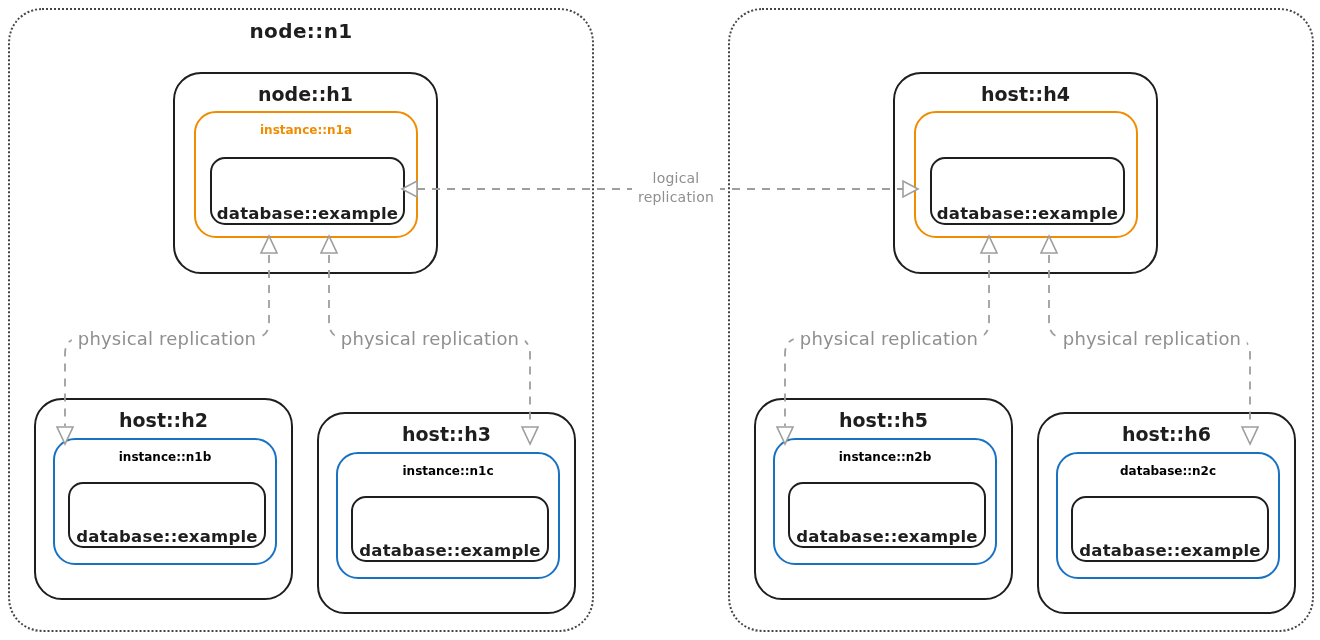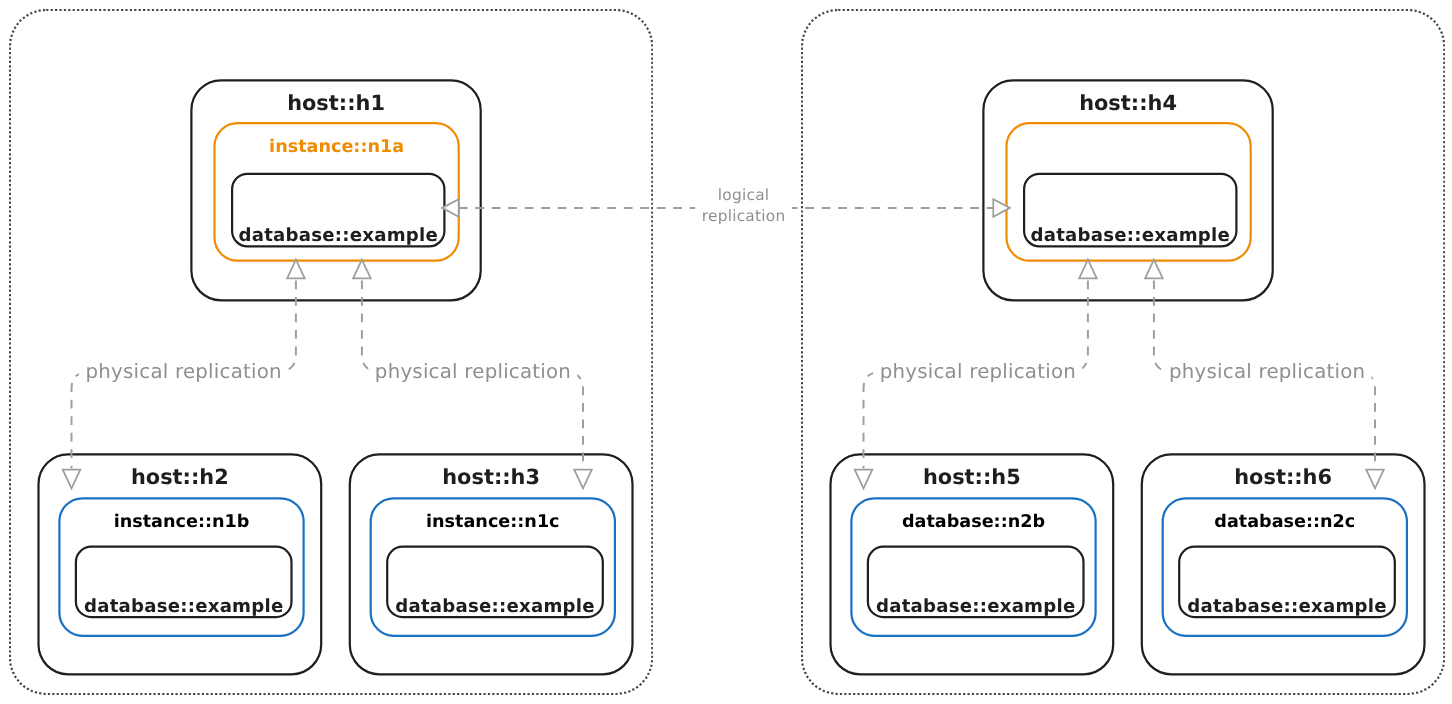--- a/index.html
+++ b/index.html
@@ -14,28 +14,28 @@
   .node{position:absolute;width:582px;height:620px;border:2.5px dotted #454545;border-radius:34px;}
   .pos-n1{left:8px;top:8px;}
   .pos-n2{left:728px;top:8px;}
   .node-title{position:absolute;left:0;right:0;top:9px;text-align:center;
     font-size:20px;font-weight:700;letter-spacing:.4px;}
 
   
   .host{position:absolute;border:2.2px solid #1e1e1e;border-radius:28px;background:#fff;}
   .host-title{position:absolute;left:0;right:0;top:9px;text-align:center;font-size:19px;font-weight:700;}
   .pos-h-top{left:163px;top:62px;width:261px;height:198px;}
-  .pos-h-bl{left:24px;top:402px;width:255px;height:198px;}
+  .pos-h-bl{left:24px;top:388px;width:255px;height:198px;}
   .pos-h-br{left:307px;top:402px;width:255px;height:198px;}
 
   
   .instance{position:absolute;border-radius:22px;background:#fff;}
   .instance.primary{border:2.2px solid #f08c00;}
   .instance.replica{border:2.2px solid #1971c2;}
-  .instance-title{position:absolute;left:0;right:0;top:10px;text-align:center;font-size:16px;font-weight:700;}
+  .instance-title{position:absolute;left:0;right:0;top:10px;text-align:center;font-size:12px;font-weight:700;}
   .primary .instance-title{color:#f08c00;}
   .replica .instance-title{color:#000000;}
   .pos-i-top{left:19px;top:37px;width:220px;height:123px;}
   .pos-i-bot{left:17px;top:38px;width:220px;height:123px;}
 
   
   .db{position:absolute;border:2.2px solid #1e1e1e;border-radius:15px;background:#fff;
     display:flex;align-items:flex-end;justify-content:center;
     font-size:16.5px;font-weight:600;letter-spacing:.2px;}
   .pos-db-top{left:14px;top:44px;width:191px;height:64px;}
@@ -86,23 +86,24 @@
   </svg>
 
   <div class="wire-label logical" style="left:660px;top:188px;margin-left:16px;">logical
 replication</div>
   <div class="wire-label" style="left:167px;top:338px;">physical replication</div>
   <div class="wire-label" style="left:430px;top:338px;">physical replication</div>
   <div class="wire-label" style="left:889px;top:338px;">physical replication</div>
   <div class="wire-label" style="left:1152px;top:338px;">physical replication</div>
 
   <section class="node pos-n1">
+    <div class="node-title">node::n1</div>
 
     <div class="host pos-h-top">
-      <div class="host-title">host::h1</div>
+      <div class="host-title">node::h1</div>
       <div class="instance primary pos-i-top">
         <div class="instance-title">instance::n1a</div>
         <div class="db pos-db-top">
           <span>database::example</span>
         </div>
       </div>
     </div>
 
     <div class="host pos-h-bl">
       <div class="host-title">host::h2</div>
@@ -132,21 +133,21 @@
       <div class="instance primary pos-i-top">
         <div class="db pos-db-top">
           <span>database::example</span>
         </div>
       </div>
     </div>
 
     <div class="host pos-h-bl">
       <div class="host-title">host::h5</div>
       <div class="instance replica pos-i-bot">
-        <div class="instance-title">database::n2b</div>
+        <div class="instance-title">instance::n2b</div>
         <div class="db pos-db-bot">
           <span>database::example</span>
         </div>
       </div>
     </div>
 
     <div class="host pos-h-br">
       <div class="host-title">host::h6</div>
       <div class="instance replica pos-i-bot">
         <div class="instance-title">database::n2c</div>

